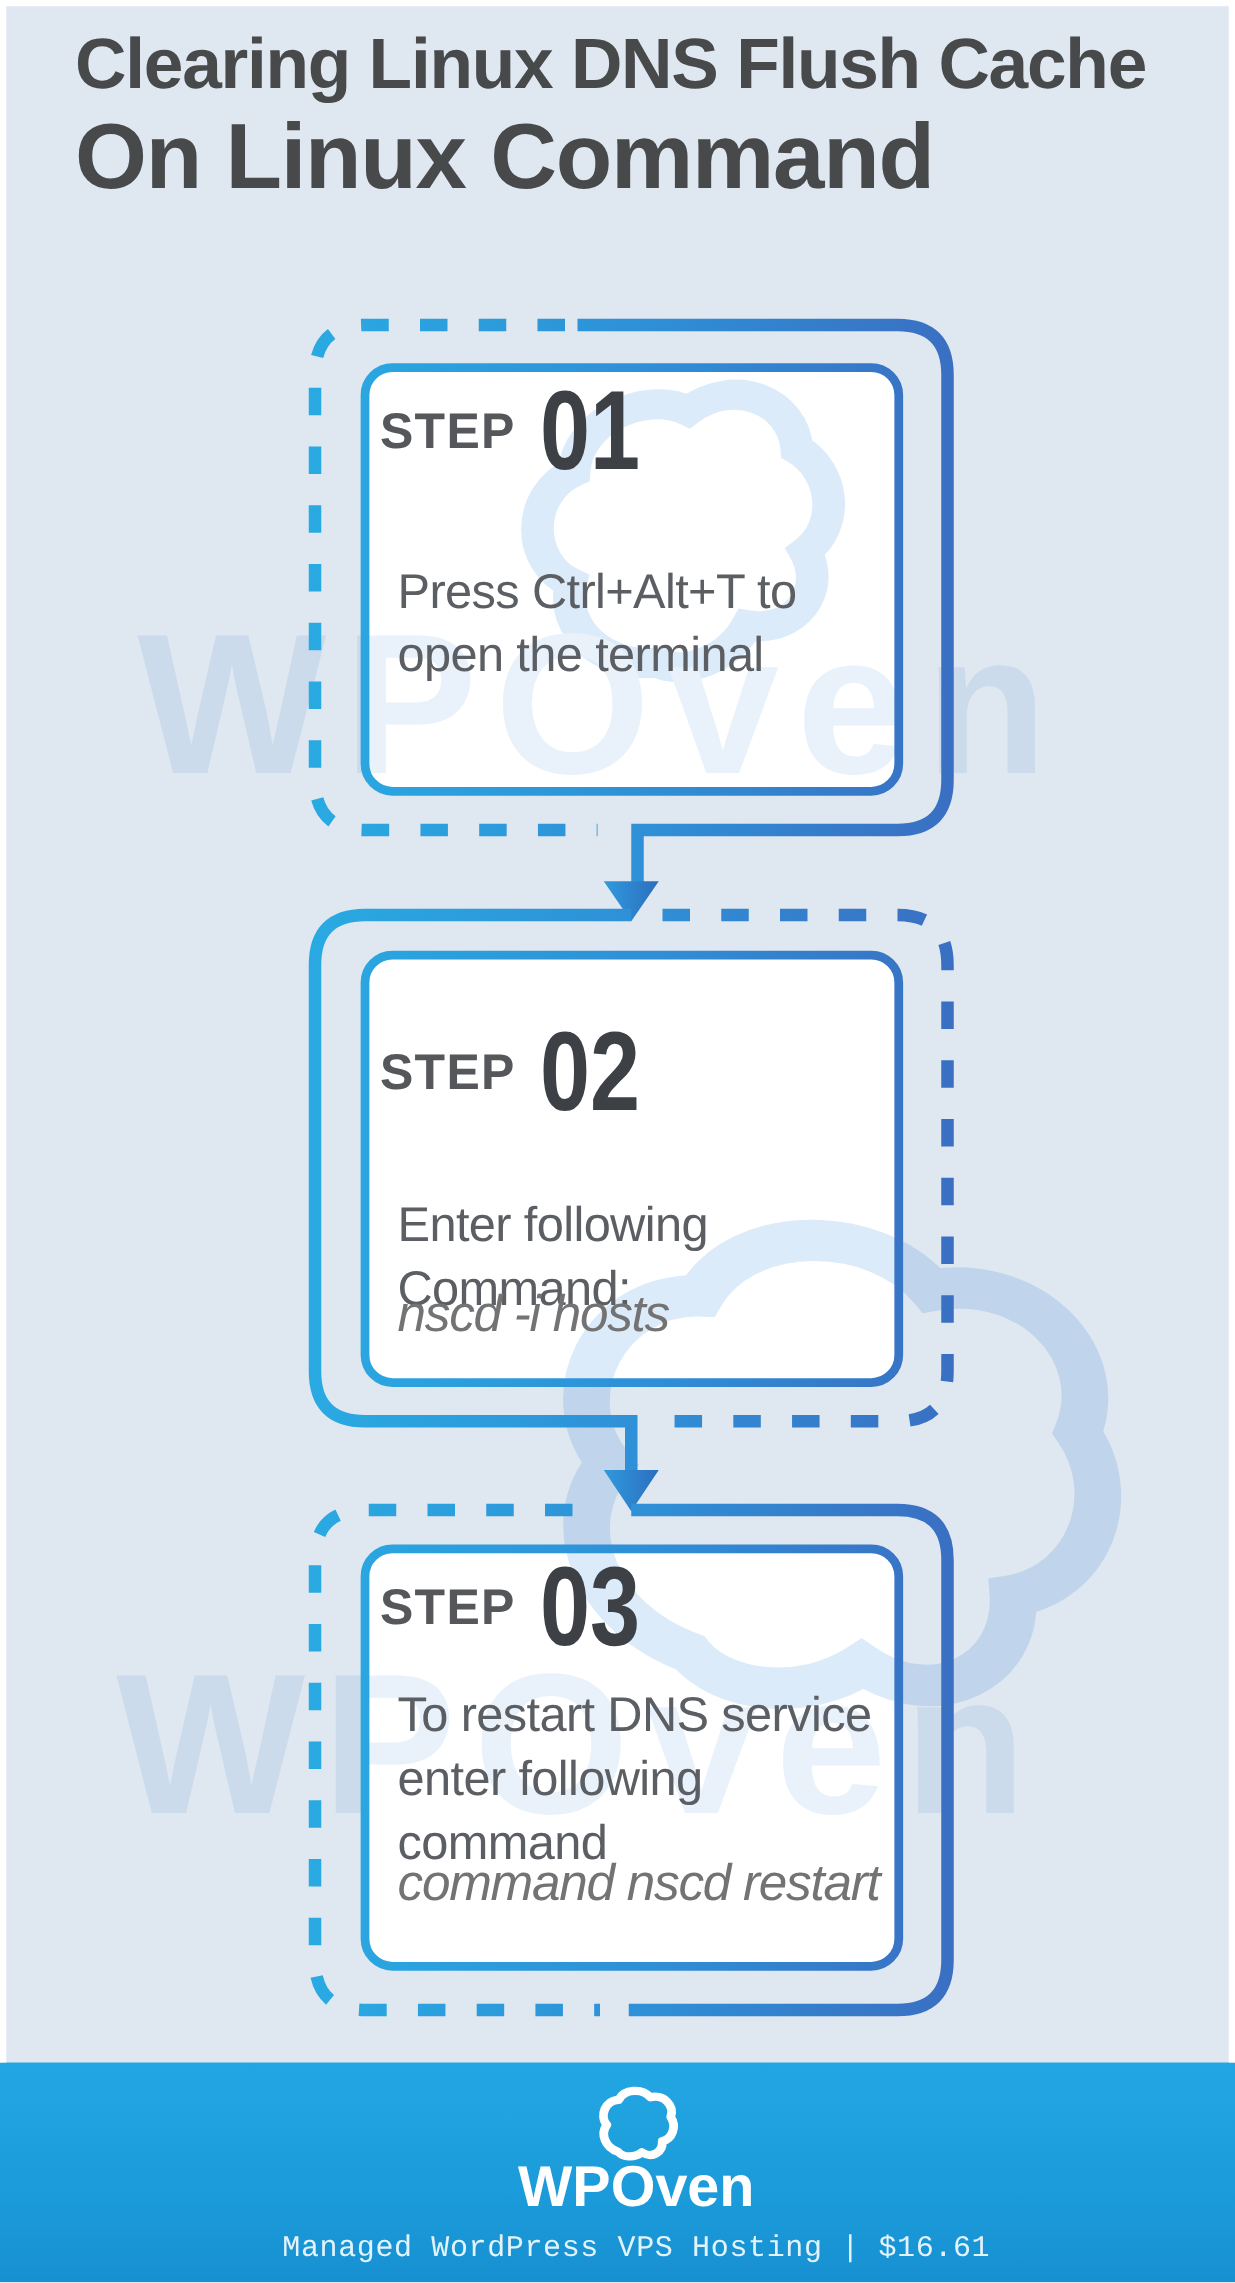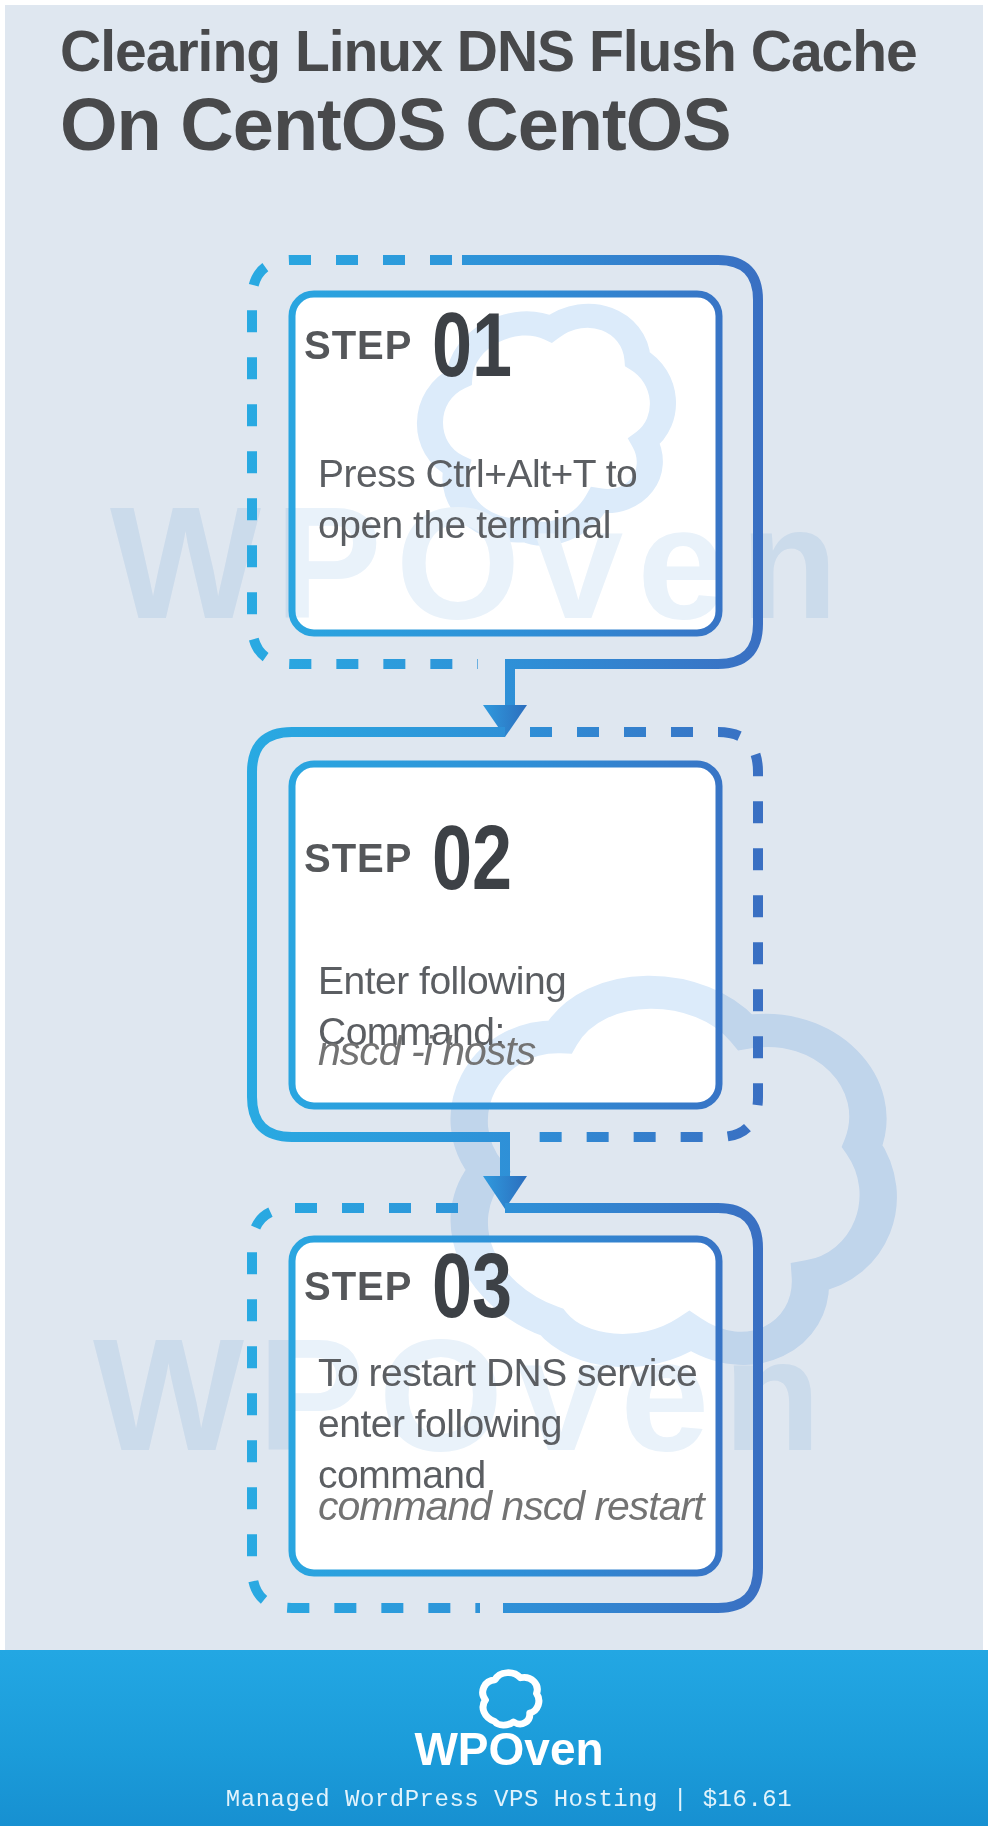--- a/index.html
+++ b/index.html
@@ -121,21 +121,21 @@
     <path d="M 505,1208 H 718 Q 758,1208 758,1248 V 1568 Q 758,1608 718,1608 H 503" fill="none" stroke="url(#gx)" stroke-width="10"></path>
 
     <rect x="292" y="294" width="427" height="339" rx="22" fill="none" stroke="url(#gx)" stroke-width="7"></rect>
     <rect x="292" y="764" width="427" height="342" rx="22" fill="none" stroke="url(#gx)" stroke-width="7"></rect>
     <rect x="292" y="1239" width="427" height="334" rx="22" fill="none" stroke="url(#gx)" stroke-width="7"></rect>
   </svg>
 
   <div id="text-layer" class="layer">
     <div id="title">
       <div class="l1">Clearing Linux DNS Flush Cache</div>
-      <div class="l2">On CentOS CentOS</div>
+      <div class="l2">On Linux Command</div>
     </div>
 
     <div id="step1-head" class="step-head">
       <span class="step-label">STEP</span>
       <span class="step-num">01</span>
     </div>
     <div id="step1-body" class="step-body">Press Ctrl+Alt+T to
 open the terminal</div>
 
     <div id="step2-head" class="step-head">

